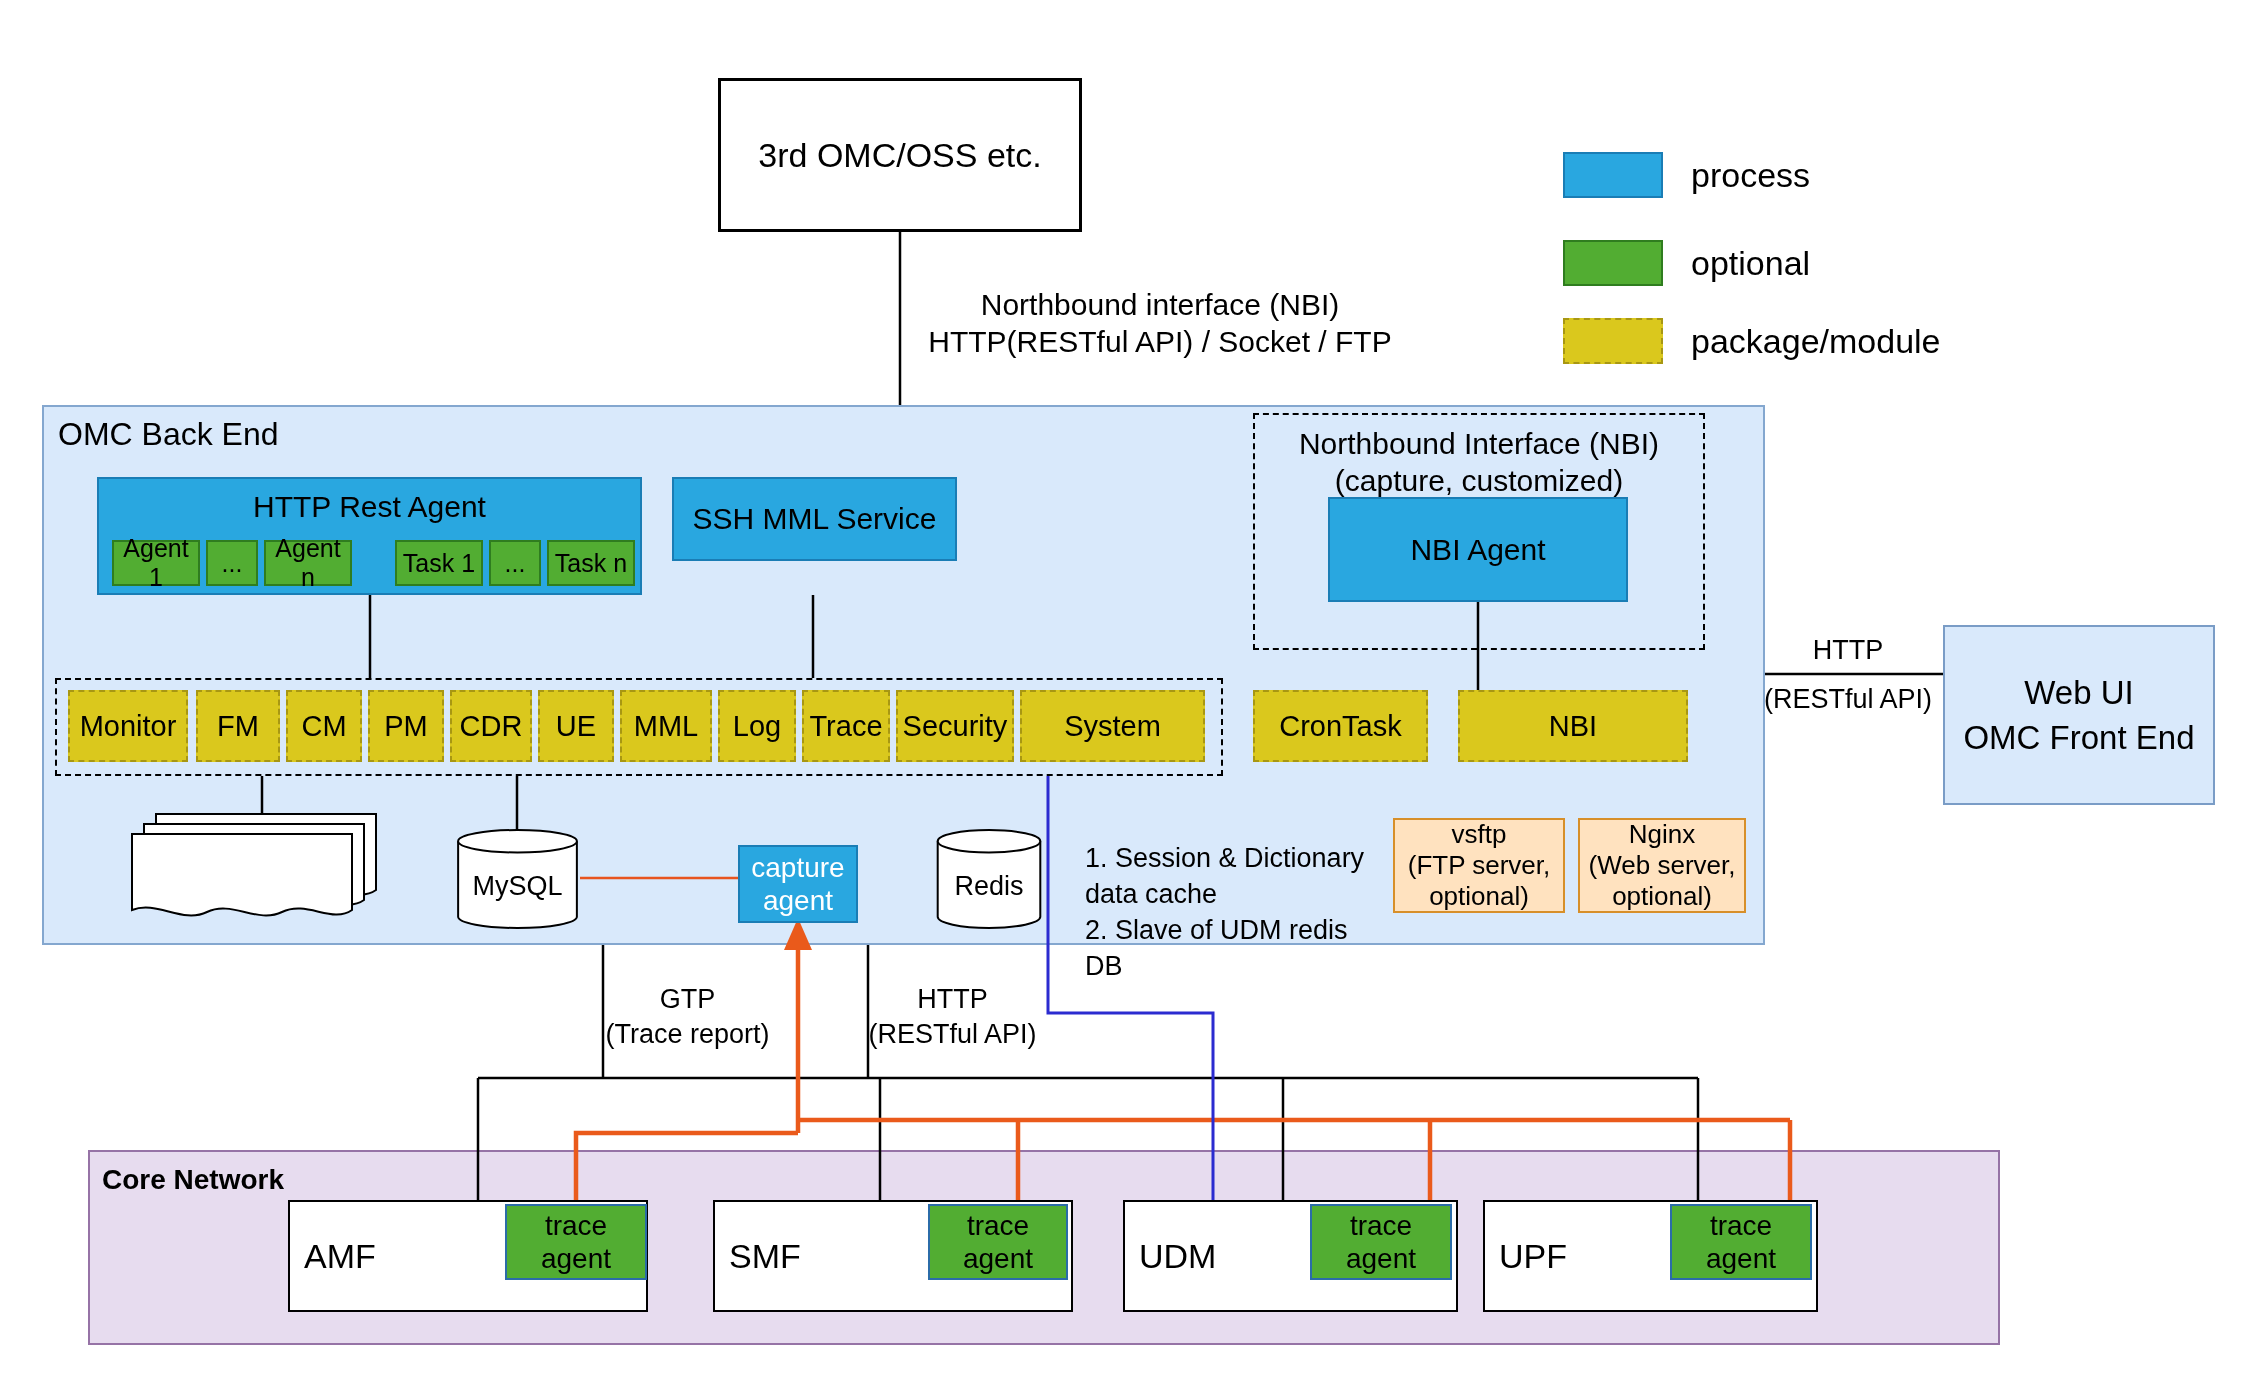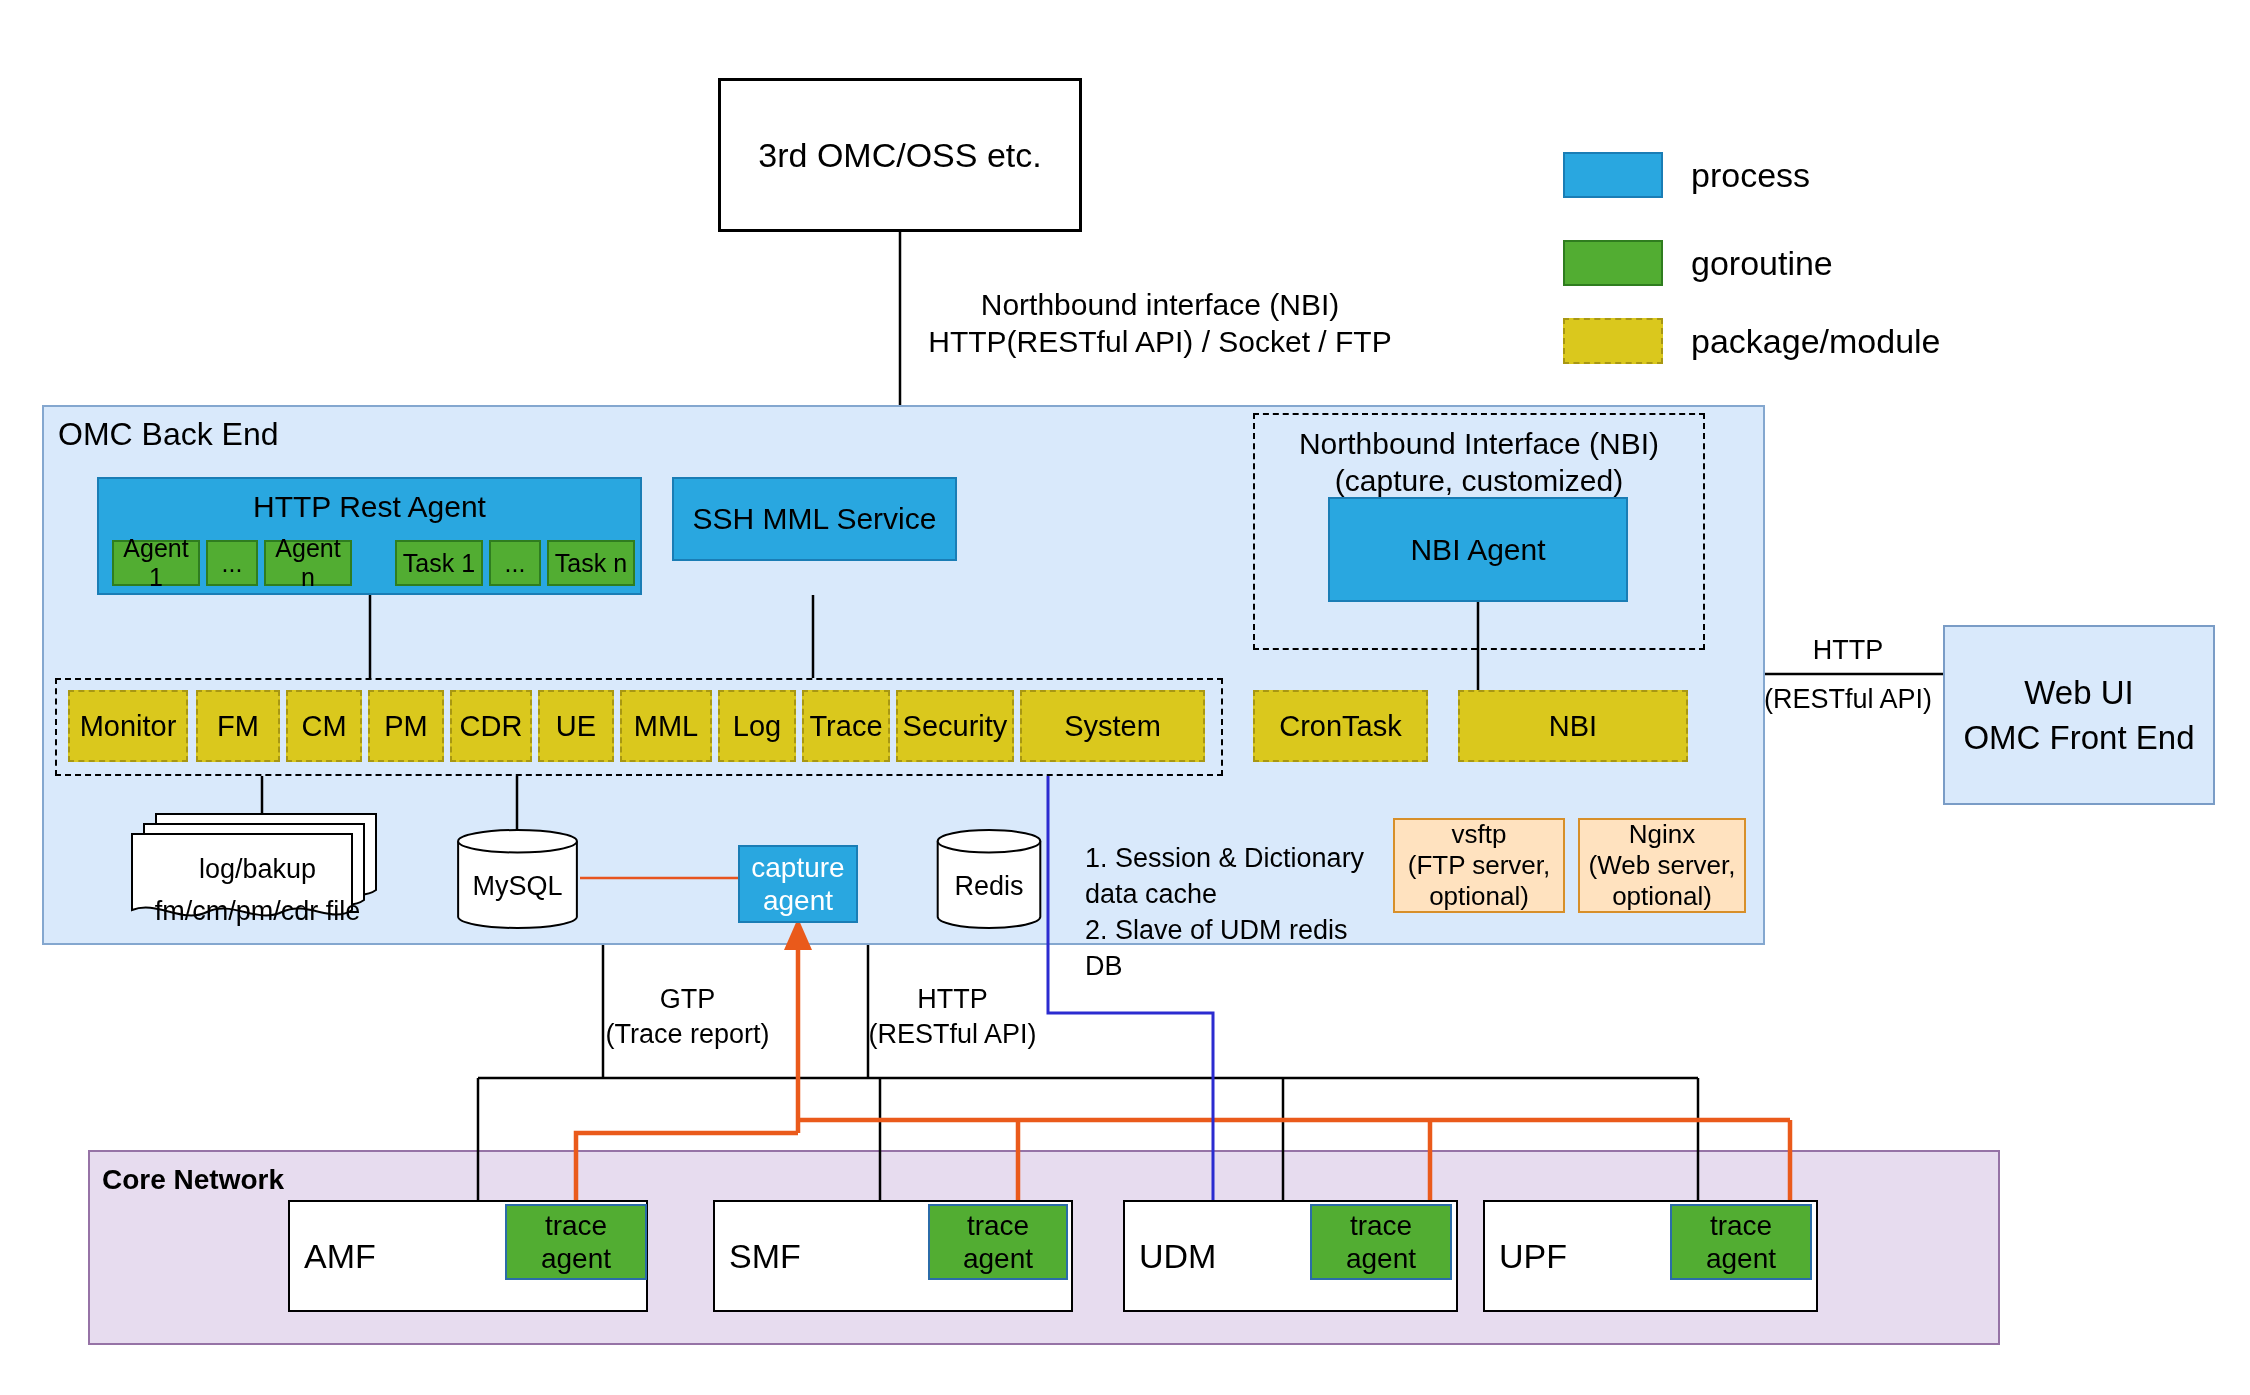--- a/index.html
+++ b/index.html
@@ -69,21 +69,21 @@
   <div class="n" style="left:718px;top:78px;width:364px;height:154px;background:#fff;border:3px solid #000;font-size:34px;">
     <span>3rd OMC/OSS etc.</span>
   </div>
 
   <div class="legend-row" style="left:1563px;top:152px;">
     <div class="legend-swatch" style="background:#29a7e0;border:2px solid #1a7db5;"></div>
     <div class="legend-text">process</div>
   </div>
   <div class="legend-row" style="left:1563px;top:240px;">
     <div class="legend-swatch" style="background:#52ad32;border:2px solid #2f7d1f;"></div>
-    <div class="legend-text">goroutine</div>
+    <div class="legend-text">optional</div>
   </div>
   <div class="legend-row" style="left:1563px;top:318px;">
     <div class="legend-swatch" style="background:#dac81d;border:2.5px dashed #a89712;"></div>
     <div class="legend-text">package/module</div>
   </div>
 
   <div class="lbl" style="left:880px;top:286px;width:560px;font-size:30px;line-height:37px;">
     <div>Northbound interface (NBI)</div>
     <div>HTTP(RESTful API) / Socket / FTP</div>
   </div>
@@ -168,24 +168,20 @@
     </div>
 
   <div class="docwrap" style="left:130px;top:812px;width:255px;height:125px;">
     <svg viewBox="0 0 255 125">
       <g fill="#ffffff" stroke="#000000" stroke-width="2">
         <path transform="translate(24,0)" d="M2 2 H222 V78 C202 92,177 68,152 80 C127 92,102 68,77 80 C52 92,27 68,2 78 Z"></path>
         <path transform="translate(12,10)" d="M2 2 H222 V78 C202 92,177 68,152 80 C127 92,102 68,77 80 C52 92,27 68,2 78 Z"></path>
         <path transform="translate(0,20)" d="M2 2 H222 V78 C202 92,177 68,152 80 C127 92,102 68,77 80 C52 92,27 68,2 78 Z"></path>
       </g>
     </svg>
-    <div class="doc-label">
-      <div>log/bakup</div>
-      <div>fm/cm/pm/cdr file</div>
-    </div>
   </div>
 
   <div class="cylwrap" style="left:455px;top:828px;width:125px;height:102px;">
     <svg viewBox="0 0 100 100" preserveAspectRatio="none">
       <path d="M2.5 13 L2.5 87 A47.5 11 0 0 0 97.5 87 L97.5 13" fill="#ffffff" stroke="#000" stroke-width="2" vector-effect="non-scaling-stroke"></path>
       <ellipse cx="50" cy="13" rx="47.5" ry="11" fill="#ffffff" stroke="#000" stroke-width="2" vector-effect="non-scaling-stroke"></ellipse>
     </svg>
     <div class="cyl-label">MySQL</div>
   </div>
 

